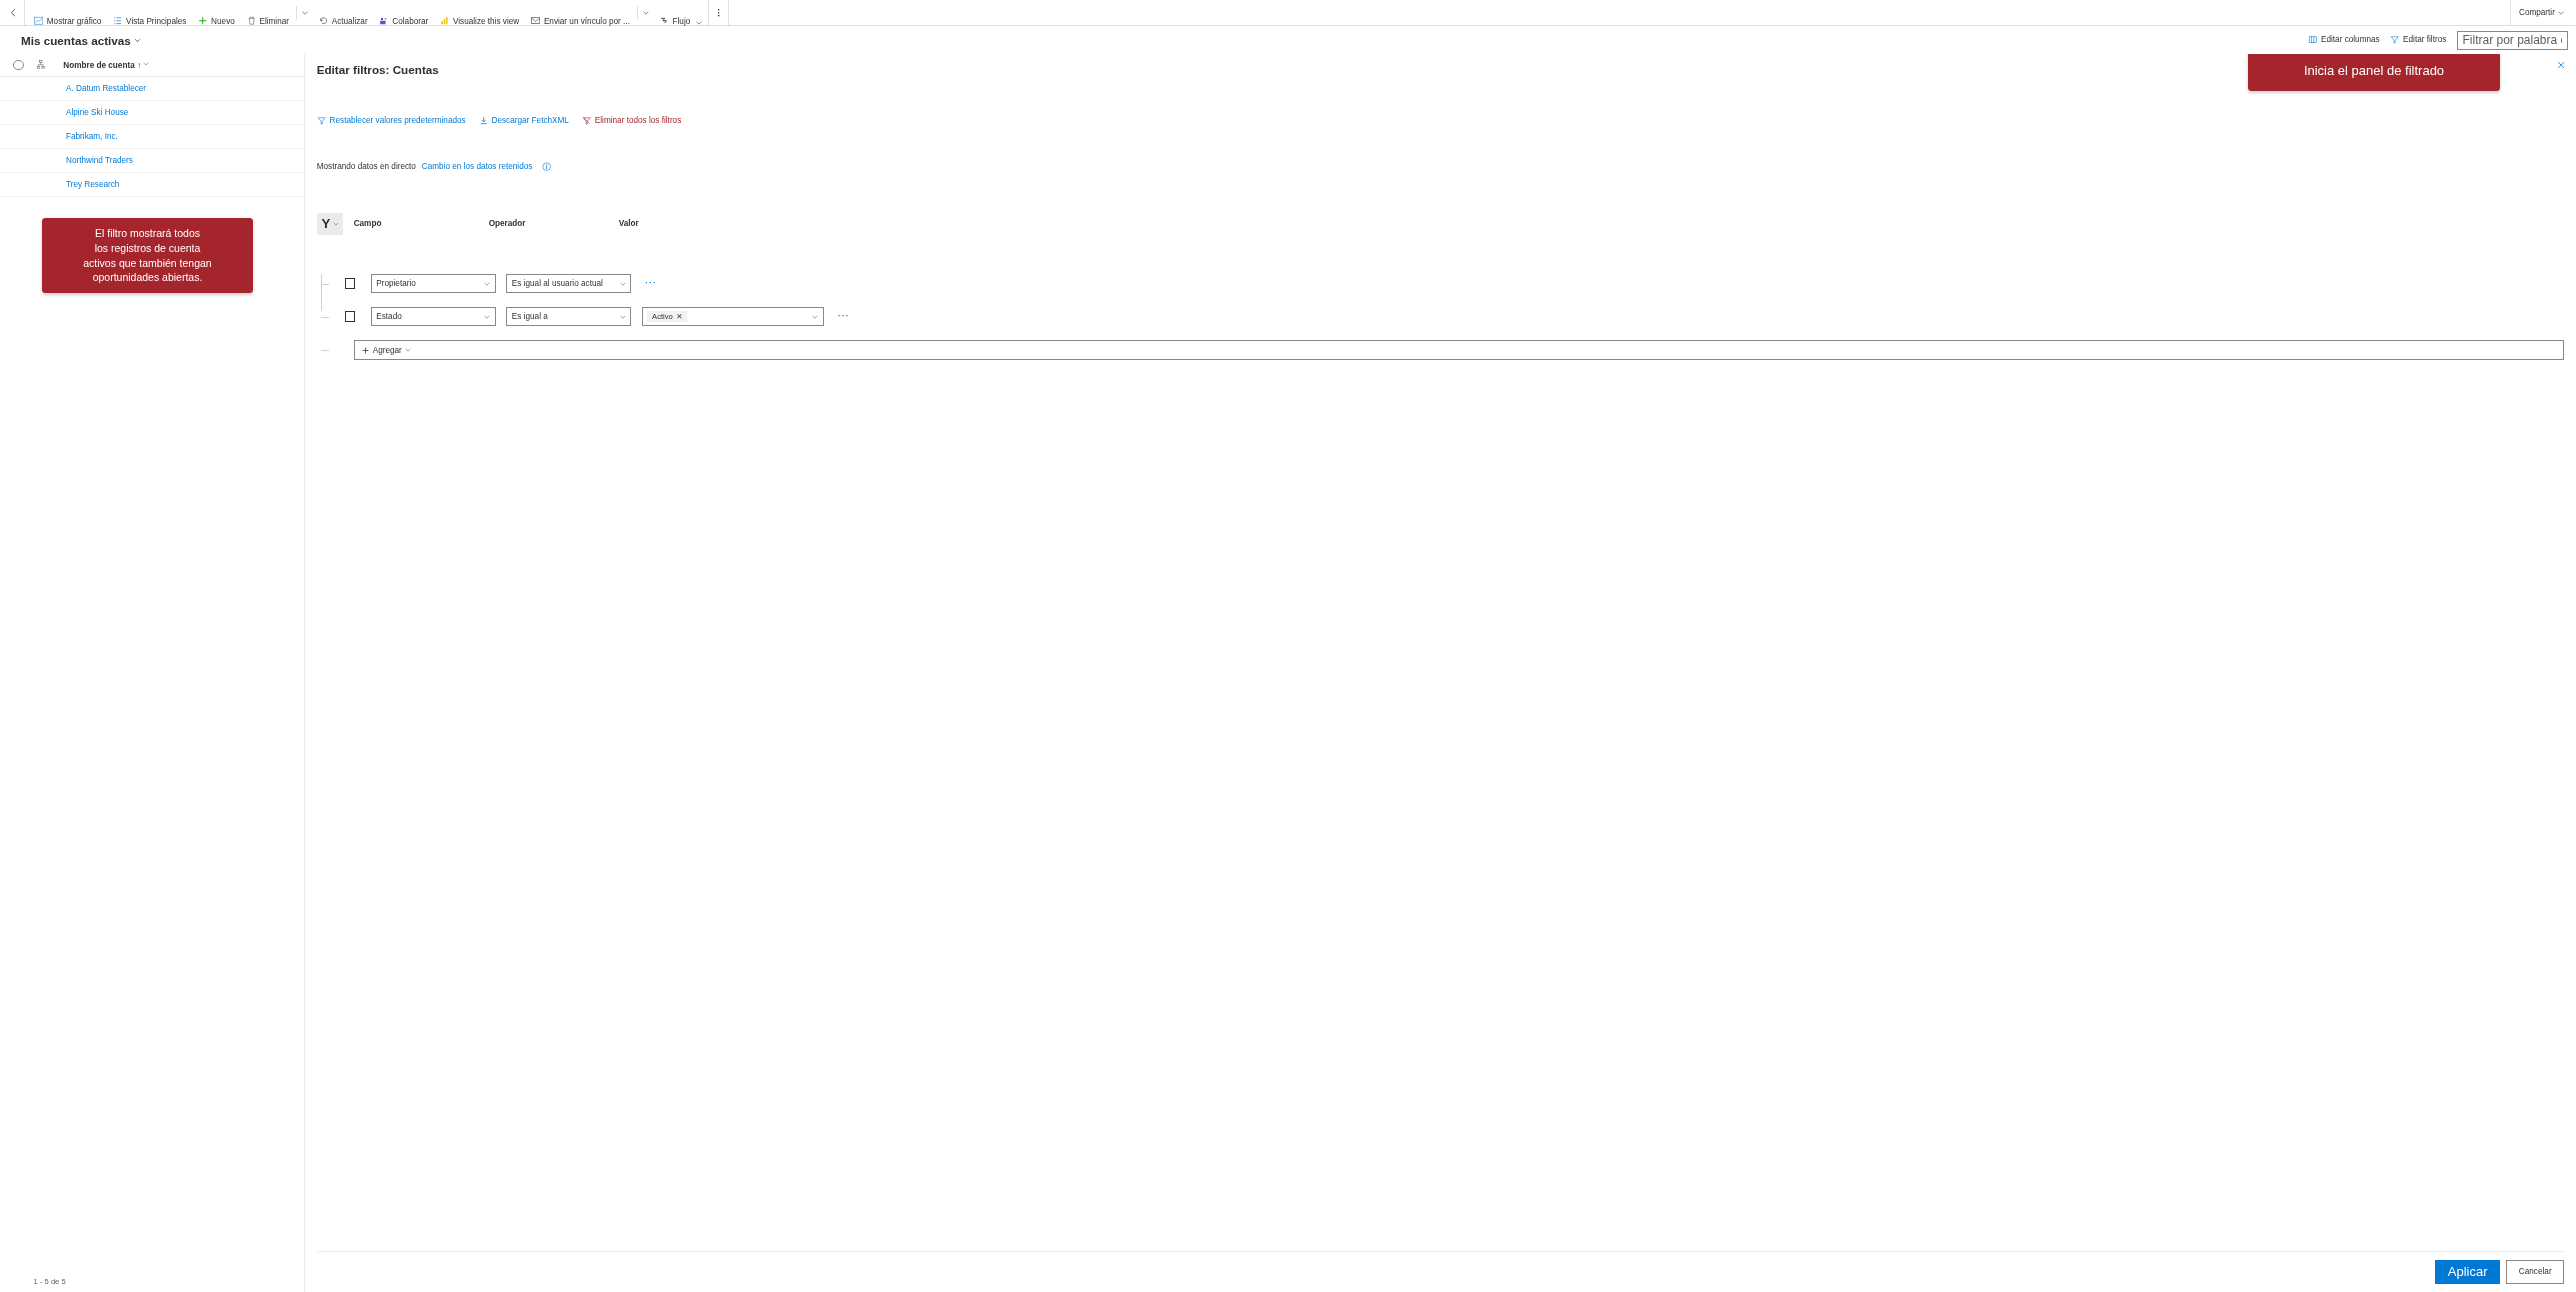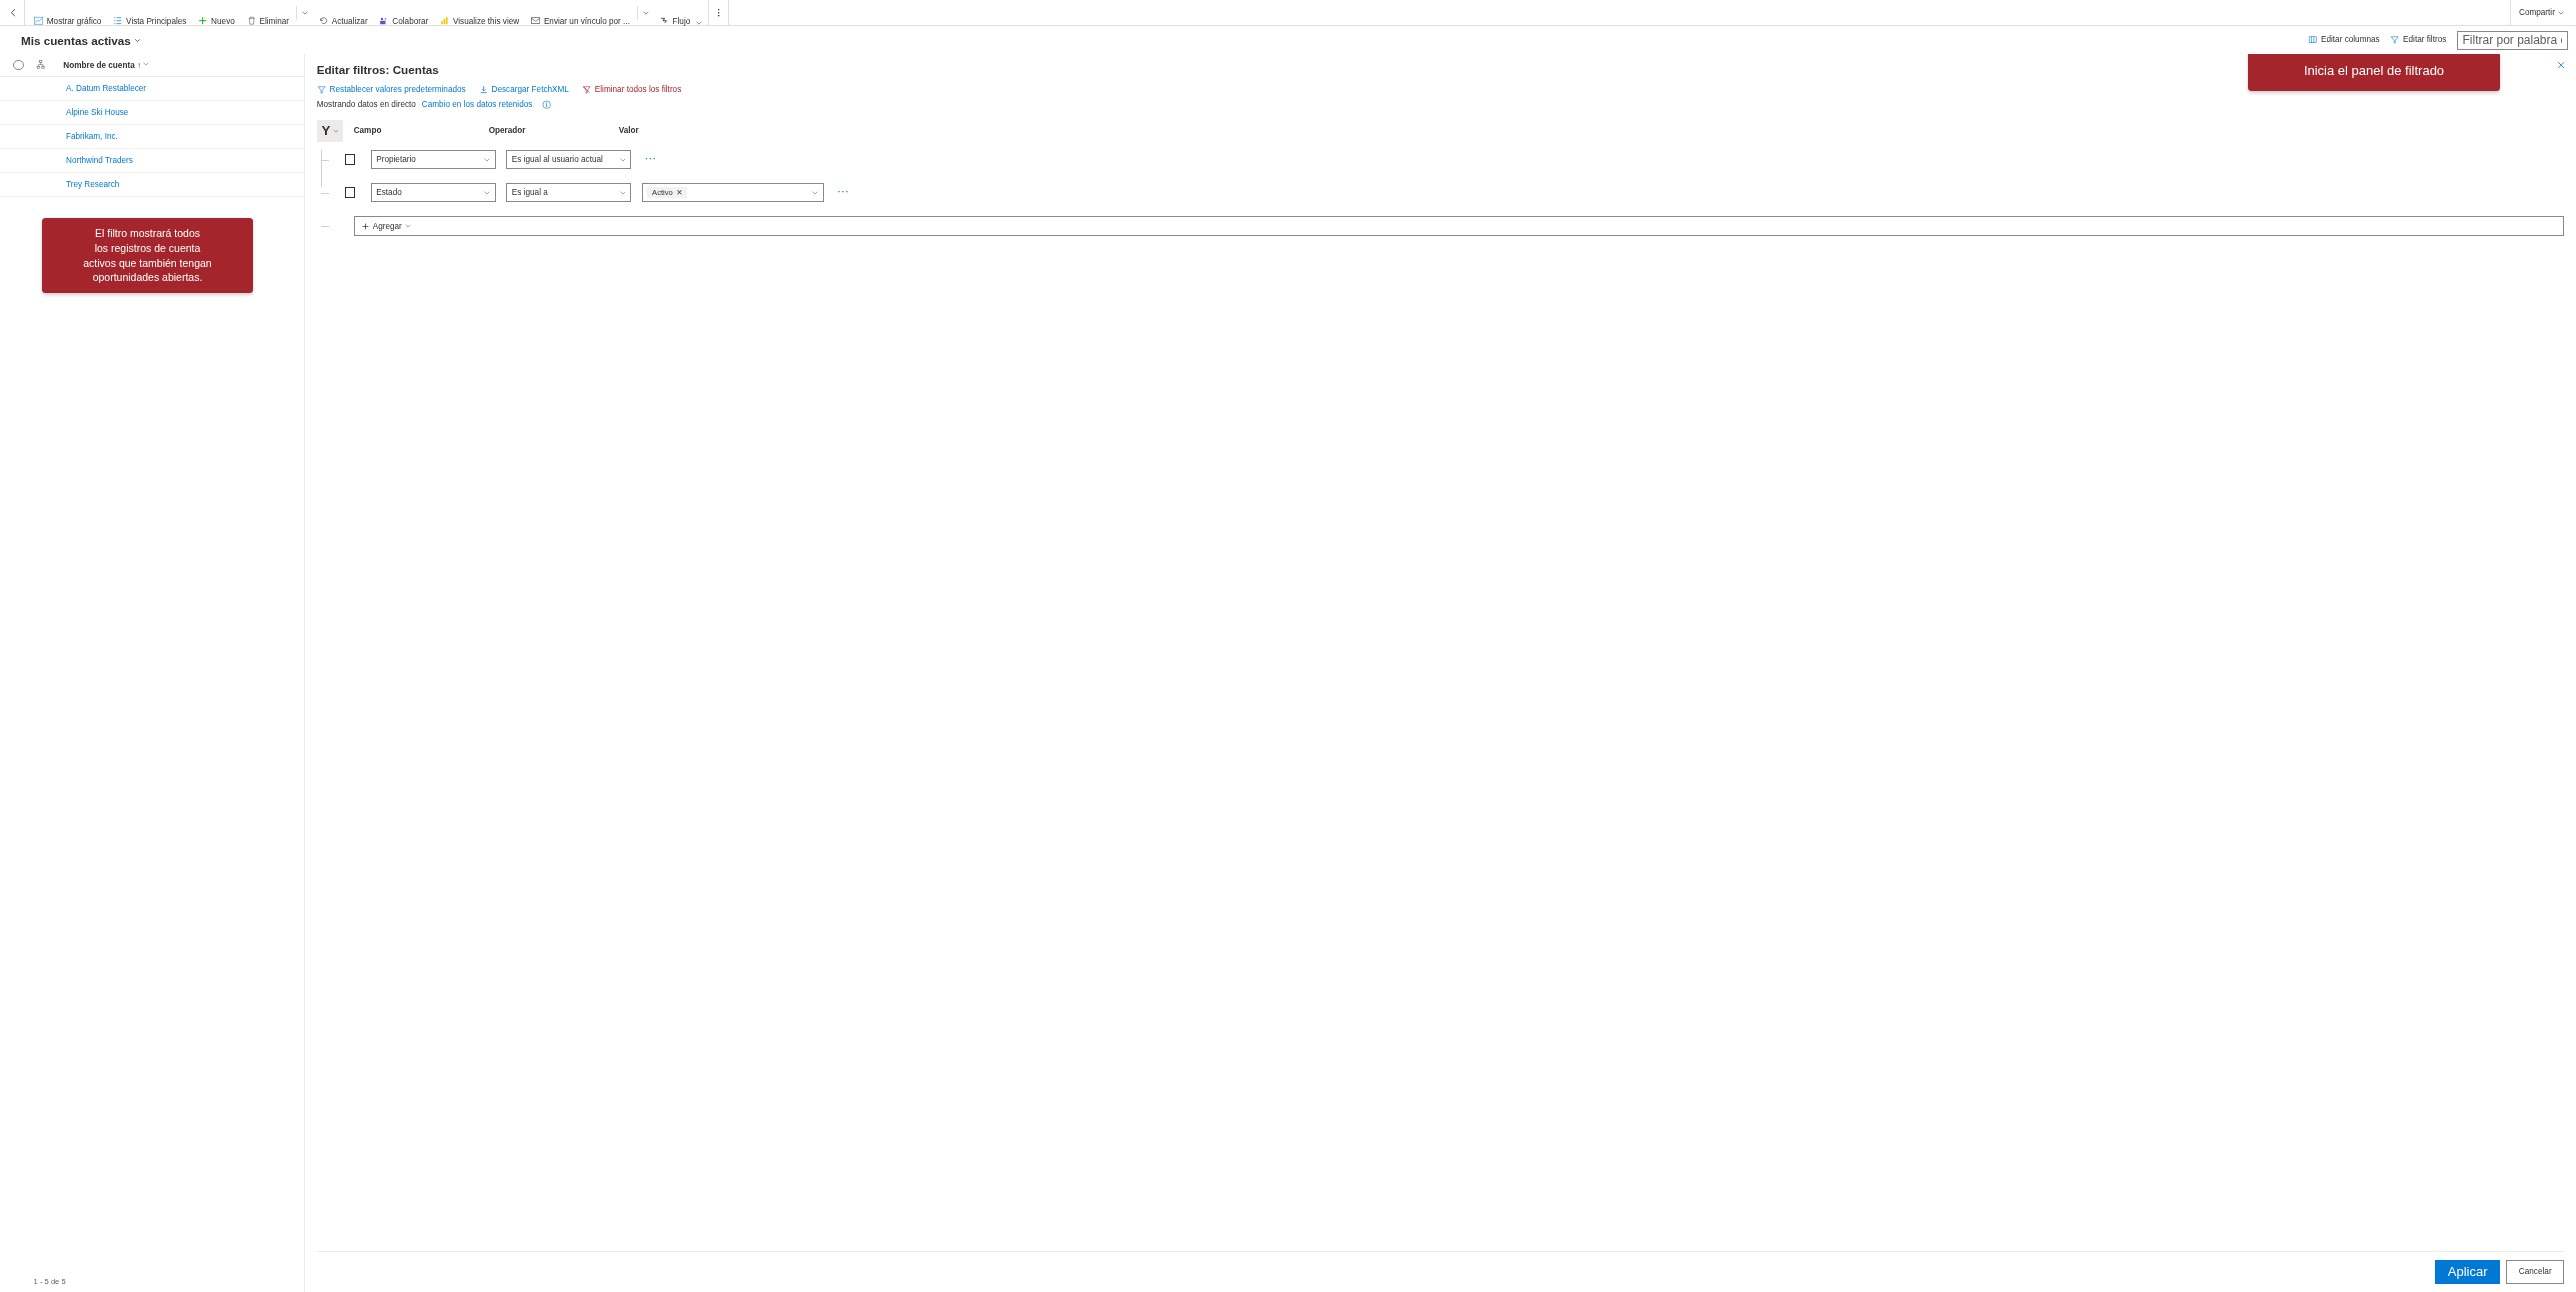--- a/index.html
+++ b/index.html
@@ -29,21 +29,21 @@
   
   .main { display:flex; height:calc(100vh - 26px - 28px); position:relative;}
   .list-col { width:304px; display:flex; flex-direction:column; }
   .col-header { display:flex; align-items:center; gap:11.7px; padding:5.9px 4.7px 5.9px 13px; border-bottom:0.6px solid #edebe9; font-weight:600;}
   .col-header .sel { width:10.5px; height:10.5px; border:0.6px solid #8a8886; border-radius:50%;}
   .col-header .hier { width:10.5px; height:10.5px; display:flex; align-items:center; justify-content:center;}
   .list-row { display:flex; align-items:center; padding:7px 4.7px 7px 66px; border-bottom:0.6px solid #f3f2f1; color:#0078d4; cursor:pointer;}
   .pager { position:absolute; bottom:0; left:16px; padding:5.9px 17.6px; color:#605e5c; font-size:7.6px;}
 
   
-  .filter-pane { flex:1; border-left:0.6px solid #edebe9; padding:9.4px 11.7px 0 11.7px; position:relative; display:flex; flex-direction:column; overflow:hidden;}
+  .filter-pane { flex:1; border-left:0.6px solid #edebe9; padding:9.4px 11.7px 0 11.7px; position:relative; display:flex; flex-direction:column; overflow:hidden;gap:31px;}
   .fp-title { font-size:11.7px; font-weight:600; margin-bottom:8.2px; }
   .fp-links { display:flex; align-items:center; gap:13px; margin-bottom:6px; }
   .fp-link { display:flex; align-items:center; gap:3.5px; color:#0078d4; cursor:pointer;}
   .fp-link.red { color:#a4262c;}
   .fp-info-row { display:flex; align-items:center; gap:5.9px; margin-bottom:10.5px;}
   .fp-info-row .live { color:#323130;}
   .fp-info-row .ret { color:#0078d4; cursor:pointer;}
   .fp-info-row .info-ico { color:#0078d4; margin-left:3.5px;}
   .fp-close { position:absolute; right:7px; top:3.5px; color:#0078d4; cursor:pointer; font-size:9.4px; padding:3.5px;}
 

